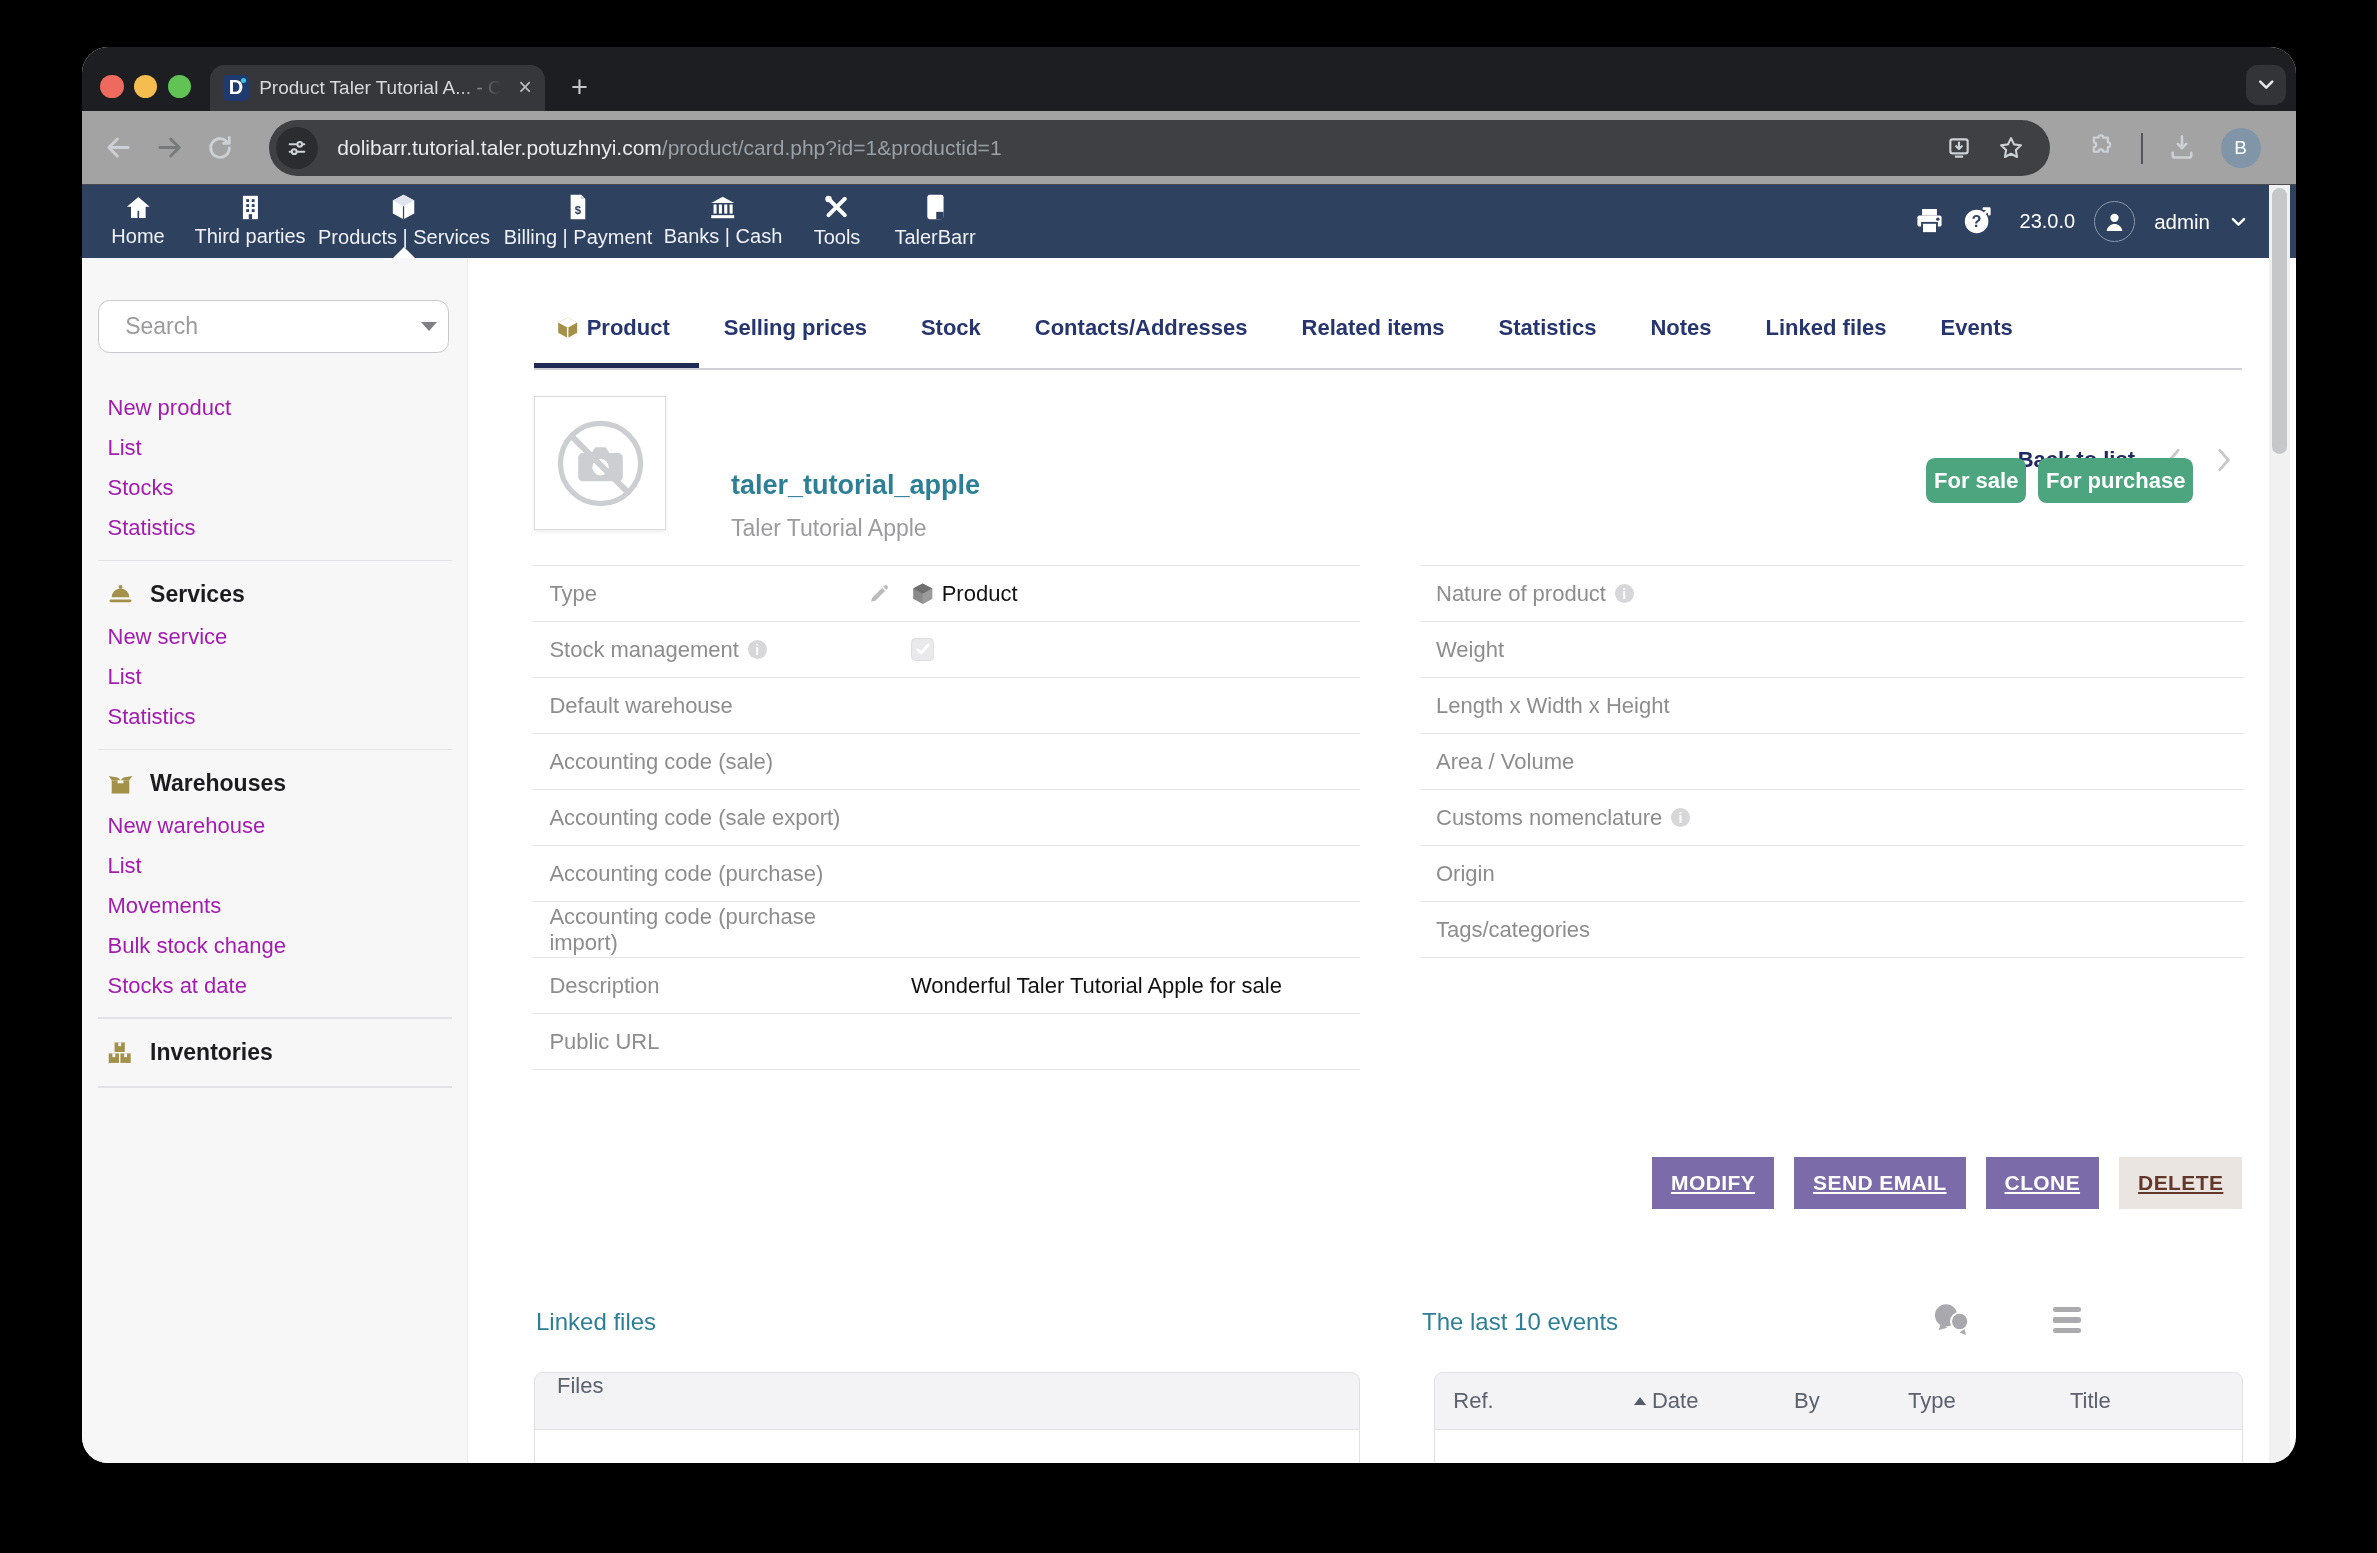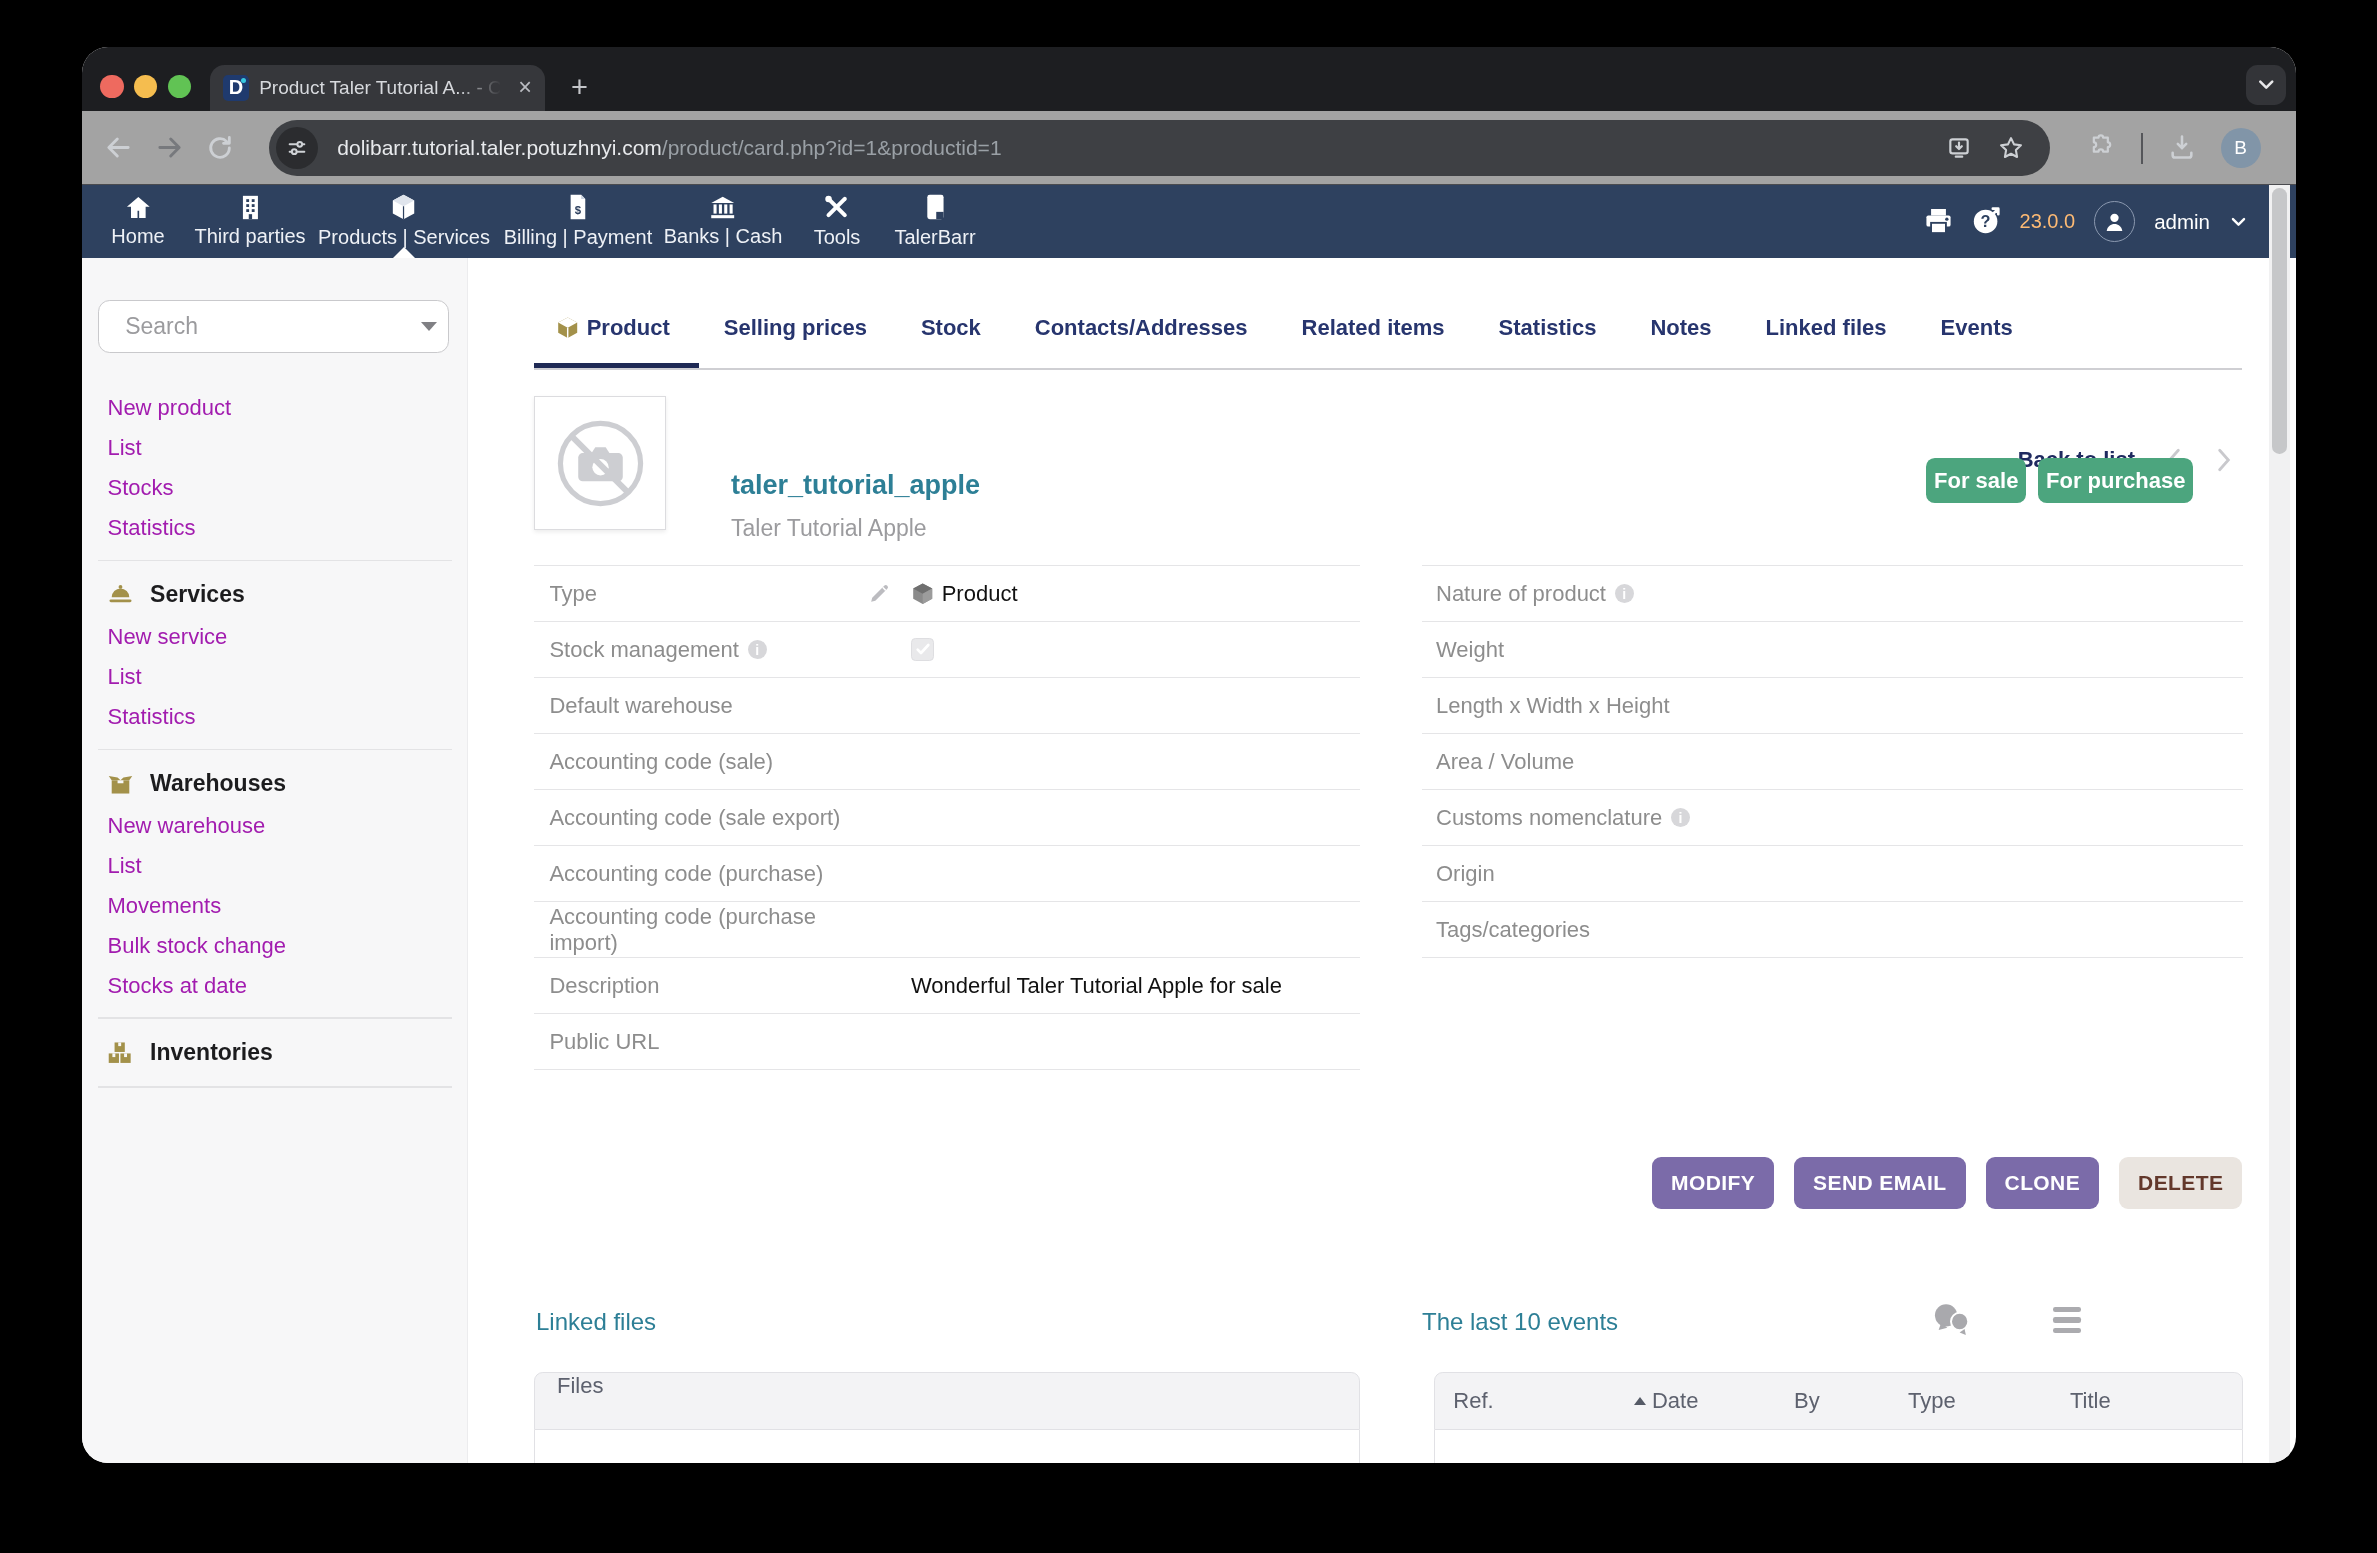--- a/index.html
+++ b/index.html
@@ -44,21 +44,21 @@
               display:flex; align-items:center; justify-content:center; }
 
   
   .dnav { position:absolute; left:0; top:138px; width:100%; height:73px; background:#2e415f; }
   .dnav-item { position:absolute; top:0; height:100%; transform:translateX(-50%);
                display:flex; flex-direction:column; align-items:center; justify-content:center; gap:5.9px; color:#eef1f6; }
   .dnav-item .lbl { font-size:20px; white-space:nowrap; }
   .dnav-caret { position:absolute; left:322px; bottom:0; transform:translateX(-50%);
                 width:0; height:0; border-left:11.7px solid transparent; border-right:11.7px solid transparent; border-bottom:11.7px solid #ffffff; }
   .dnav-right { position:absolute; right:48px; top:0; height:100%; display:flex; align-items:center; gap:19px; color:#e8ecf4; }
-  .version { font-size:20px; color:#fdba74; }
+  .version { font-size:20px; color:#ffffff;margin-left:9px; }
   .adm-avatar { width:41px; height:41px; border-radius:50%; border:1.5px solid #8b99b0; display:flex; align-items:center; justify-content:center; }
   .adm-name { font-size:20.5px; font-weight:normal; color:#fff; }
 
   
   .sidebar { position:absolute; left:0; top:211px; width:386px; height:1205px; background:#f7f7f8; border-right:1.5px solid #ececee; }
   .searchbox { position:absolute; left:16px; top:42px; width:351px; height:53px; background:#fff;
                border:1.5px solid #c9c9cc; border-radius:11.7px; display:flex; align-items:center; }
   .searchbox input { border:none; outline:none; background:transparent; font-size:23px; color:#444;
                      font-family:"Liberation Sans",sans-serif; flex:1; margin-left:10.2px; }
   .searchbox input::placeholder { color:#9b9b9e; }
@@ -96,22 +96,22 @@
   .lt .flabel { width:333px; padding-left:15.4px; }
   .rt .flabel { padding-left:14px; }
   .fedit { width:44px; display:flex; }
   .fvalue { font-size:22px; color:#111; display:flex; align-items:center; gap:7.3px; }
   .info { width:19px; height:19px; border-radius:50%; background:#d7d7da; color:#fff; font-size:14px; font-weight:bold;
           display:inline-flex; align-items:center; justify-content:center; flex:0 0 auto; }
   .checkbox { width:23.4px; height:23.4px; border-radius:4.4px; background:#e9e9eb; border:1.5px solid #dedee1;
               display:flex; align-items:center; justify-content:center; }
 
   .actions { position:absolute; left:1570px; top:1110px; display:flex; gap:20px; }
-  .abtn { height:52px; border-radius:9px; background:#7b6ba9; color:#fff; font-size:21px; font-weight:bold;
-          display:flex; align-items:center; justify-content:center; padding:4px 19px; letter-spacing:0.4px; border:none; font-family:"Liberation Sans",sans-serif; }
+  .abtn { height:52px; border-radius:0; background:#7b6ba9; color:#fff; font-size:21px; font-weight:bold;
+          display:flex; align-items:center; justify-content:center; padding:4px 19px; letter-spacing:0.4px; border:none; font-family:"Liberation Sans",sans-serif;text-decoration:underline; }
   .abtn.delete { background:#eae5e0; color:#63382b; }
 
   .sec-title { position:absolute; font-size:24px; color:#2d7f96; }
   .mini-table { position:absolute; }
   .mini-head { height:58px; background:#f3f3f5; border:1.5px solid #e1e1e5; border-radius:8.8px 8.8px 0 0;
                display:flex; align-items:flex-start; font-size:22px; color:#5d616e; position:relative; }
   .mini-body { position:relative; height:44px; background:#fff; border-left:1.5px solid #e1e1e5; border-right:1.5px solid #e1e1e5; }
   .none-txt { position:absolute; left:22px; top:32px; font-size:22px; color:#9a9a9e; }
   .evcol { position:absolute; top:0; height:100%; display:flex; align-items:center; }
   .sort-tri { width:0; height:0; border-left:6.6px solid transparent; border-right:6.6px solid transparent;

